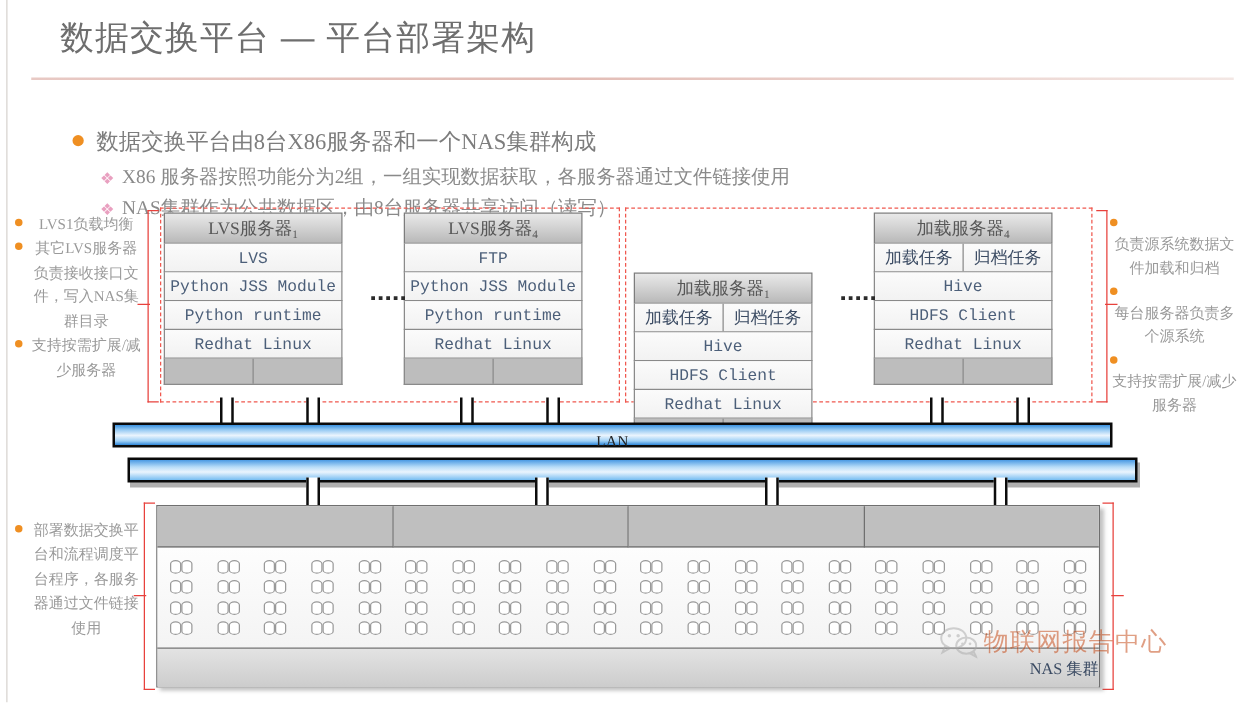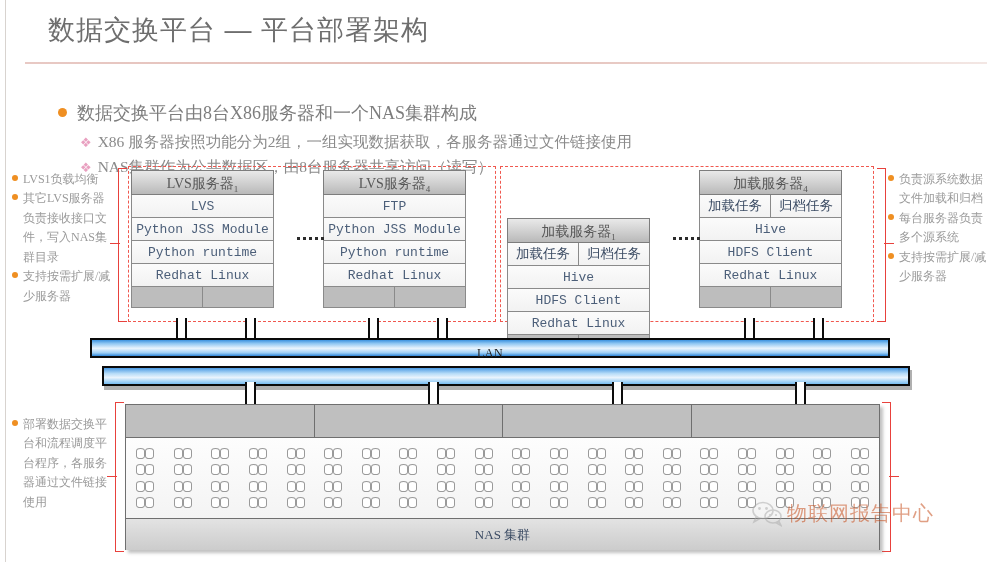--- a/index.html
+++ b/index.html
@@ -25,24 +25,24 @@
   
   .bullets{position:absolute;left:58px;top:82px;width:720px;margin-top:18px;}
   .b1{display:flex;align-items:flex-start;gap:10px;font-size:18px;color:#7d7d7d;line-height:1.45;}
   .dot-o{width:9px;height:9px;border-radius:50%;background:#ef8f22;margin-top:8px;flex:none;}
   .b2{display:flex;align-items:flex-start;gap:6px;font-size:15.5px;color:#8a8a8a;
       line-height:1.5;margin-left:22px;}
   .dia{color:#e9a0c0;font-size:13px;margin-top:3px;flex:none;}
 
   
   .side{position:absolute;font-size:12px;color:#9a9a9a;line-height:1.62;}
-  .side .row{display:flex;align-items:flex-start;gap:5px;}
+  .side .row{display:flex;align-items:flex-start;gap:5px;text-align:center;}
   .side .bd{width:6px;height:6px;border-radius:50%;background:#ef8f22;margin-top:5px;flex:none;}
   .side .txt{flex:1;}
-  .side.right .row{flex-direction:row;}
+  .side.right .row{flex-direction:column;}
   .side.right{text-align:left;}
 
   
   .brk{position:absolute;border:1.4px solid #e8413c;}
   .brk.left{border-right:none;}
   .brk.right{border-left:none;}
   .brk-stub{position:absolute;background:#e8413c;height:1.4px;}
 
   
   .dbox{position:absolute;border:1.6px dashed #f0584f;}
@@ -98,21 +98,21 @@
   .nas-head > div:last-child{border-right:none;}
   .nas-grid{height:80px;display:flex;flex-direction:column;justify-content:space-evenly;
     padding:4px 10px;box-sizing:border-box;
     background:linear-gradient(180deg,#fdfdfd 0%,#f4f4f4 100%);}
   .nas-row{display:flex;justify-content:space-between;}
   .dsk{display:flex;gap:0px;}
   .cyl{width:9px;height:11px;border:1px solid #9a9a9a;border-radius:50%/28%;
        background:#fff;box-sizing:border-box;}
   .nas-foot{height:31px;border-top:1.5px solid #6f6f6f;
     background:linear-gradient(180deg,#e3e3e3 0%,#cccccc 100%);
-    text-align:center;line-height:31px;font-size:13px;color:#3b4b63;}
+    text-align:right;line-height:31px;font-size:13px;color:#3b4b63;}
 
   
   .wm{position:absolute;left:752px;top:500px;display:flex;align-items:center;gap:5px;
       opacity:.5;pointer-events:none;}
   .wm .txt{font-size:20px;color:#c2410c;font-family:"Liberation Sans",sans-serif;
       letter-spacing:1px;text-shadow:0 0 1px #fff;}
 </style>
 </head>
 <body>
 

